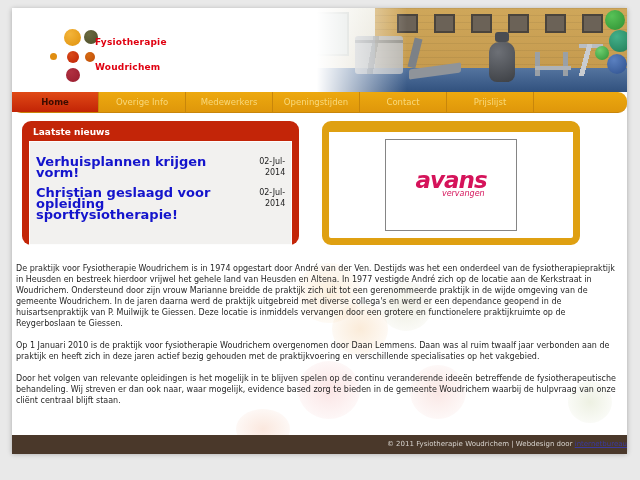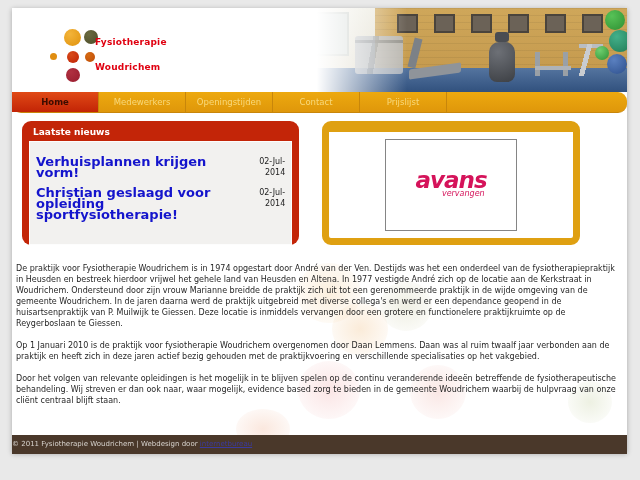--- a/index.html
+++ b/index.html
@@ -85,21 +85,21 @@
        display:flex;align-items:center;justify-content:center;}
   .partner-img{width:130px;height:90px;border:1px solid #858585;background:#ffffff;
        display:flex;align-items:center;justify-content:center;cursor:pointer;}
   .avans-wrap{transform:translateY(-2px);}
   .avans-name{color:#d5135a;font-size:23px;font-weight:bold;font-style:italic;letter-spacing:-1px;line-height:22px;}
   .avans-sub{color:#d5135a;font-size:8px;font-style:italic;text-align:right;margin-top:-2px;padding-right:2px;}
   
   .paras{position:absolute;left:4px;top:146px;width:604px;font-size:8px;line-height:11px;color:#262626;}
   .paras p{margin:4px 0 11px;}
   
-  .footer{height:19px;background:#4a382a;color:#d8d4cf;font-size:7px;line-height:19px;text-align:left;}
+  .footer{height:19px;background:#4a382a;color:#d8d4cf;font-size:7px;line-height:19px;text-align:right;}
   .footer a{color:#3a3aa0;text-decoration:underline;cursor:pointer;}
 </style>
 </head>
 <body>
 
 <div class="site">
 
   <div class="header">
     <div class="logo">
       <div class="dot dot-1"></div>
@@ -132,20 +132,21 @@
       <div class="ph-ball b1"></div>
       <div class="ph-ball b2"></div>
       <div class="ph-ball b3"></div>
       <div class="ph-ball b4"></div>
       <div class="ph-fade"></div>
     </div>
   </div>
 
   <div class="nav">
     <div class="tab active">Home</div>
+    <div class="tab">Overige Info</div>
     <div class="tab">Medewerkers</div>
     <div class="tab">Openingstijden</div>
     <div class="tab">Contact</div>
     <div class="tab">Prijslijst</div>
     <div class="tab-filler"></div>
   </div>
 
   <div class="content">
     <div class="blob blob-o1"></div>
     <div class="blob blob-g1"></div>

